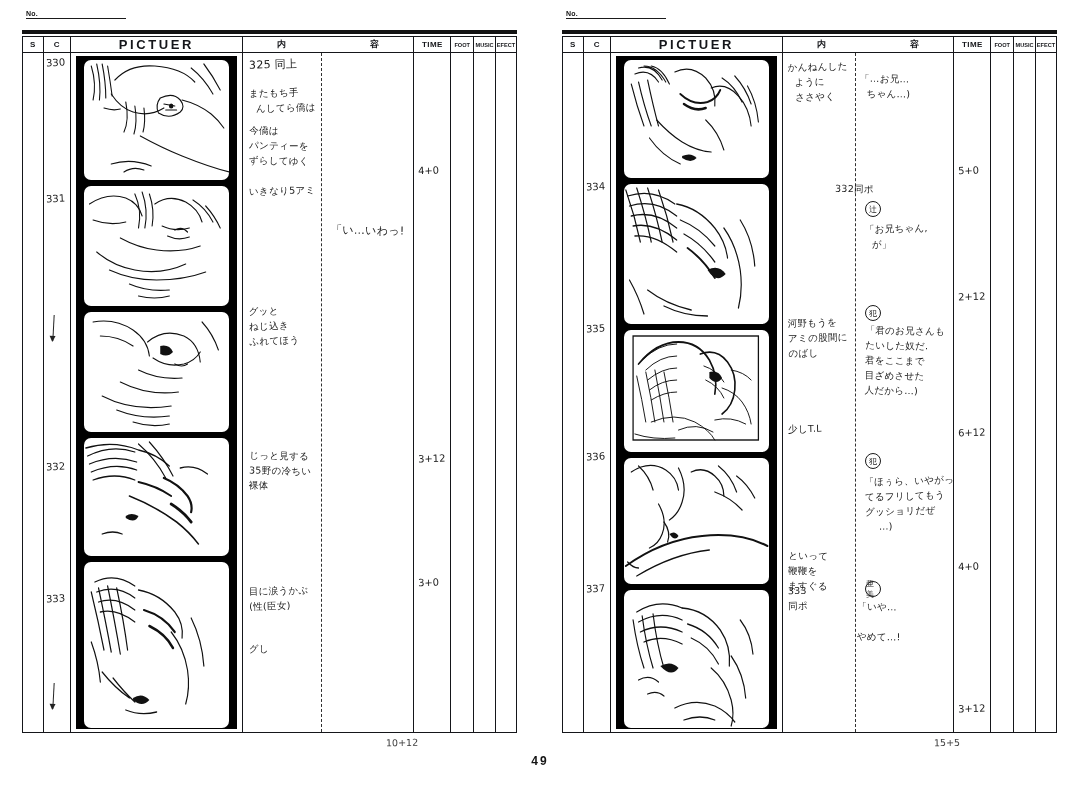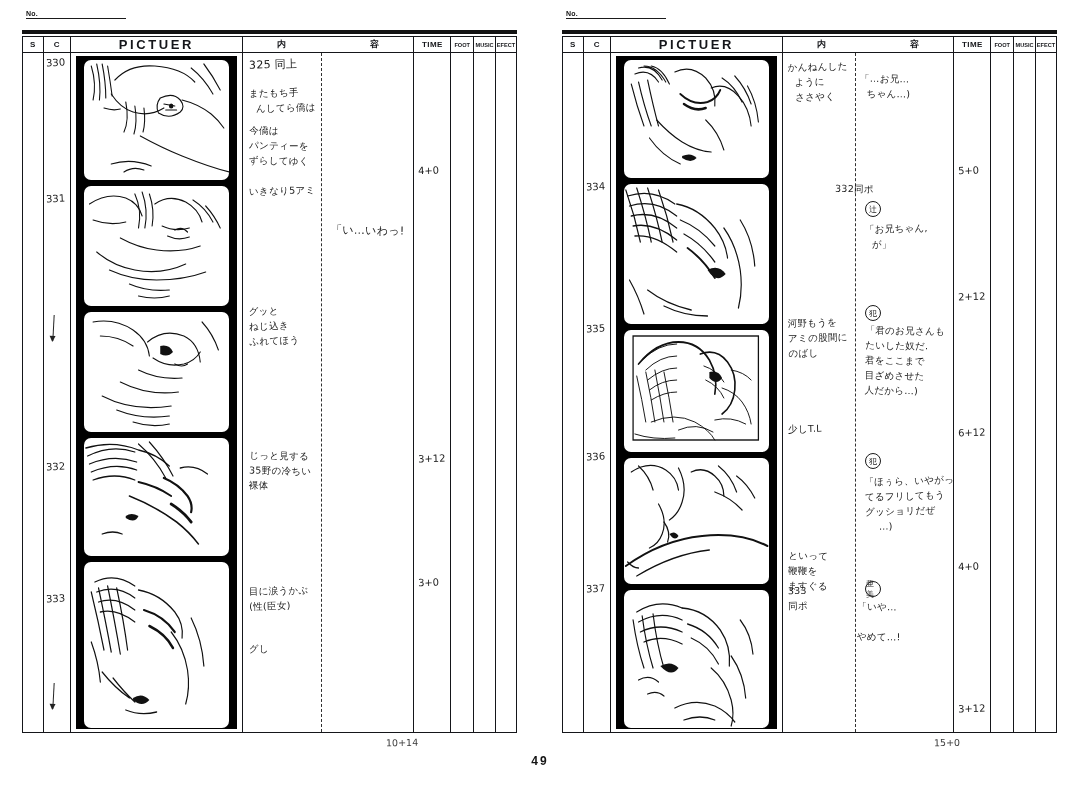--- a/index.html
+++ b/index.html
@@ -373,21 +373,21 @@
       <div class="colbody"></div>
     </div>
 
     <div class="col col-effect">
       <div class="colhead tiny">EFECT</div>
       <div class="colbody"></div>
     </div>
 
   </div>
 
-  <div class="total">10+14</div>
+  <div class="total">10+12</div>
 </div>
 
 <div class="page right">
 
   <div class="no-line">
     <div class="no-label">No.</div>
     <div class="no-rule"></div>
   </div>
   <div class="top-bar"></div>
 
@@ -581,16 +581,16 @@
       <div class="colbody"></div>
     </div>
 
     <div class="col col-effect">
       <div class="colhead tiny">EFECT</div>
       <div class="colbody"></div>
     </div>
 
   </div>
 
-  <div class="total">15+0</div>
+  <div class="total">15+5</div>
 </div>
 
 <div class="pagenum">49</div>
 
 </body></html>

